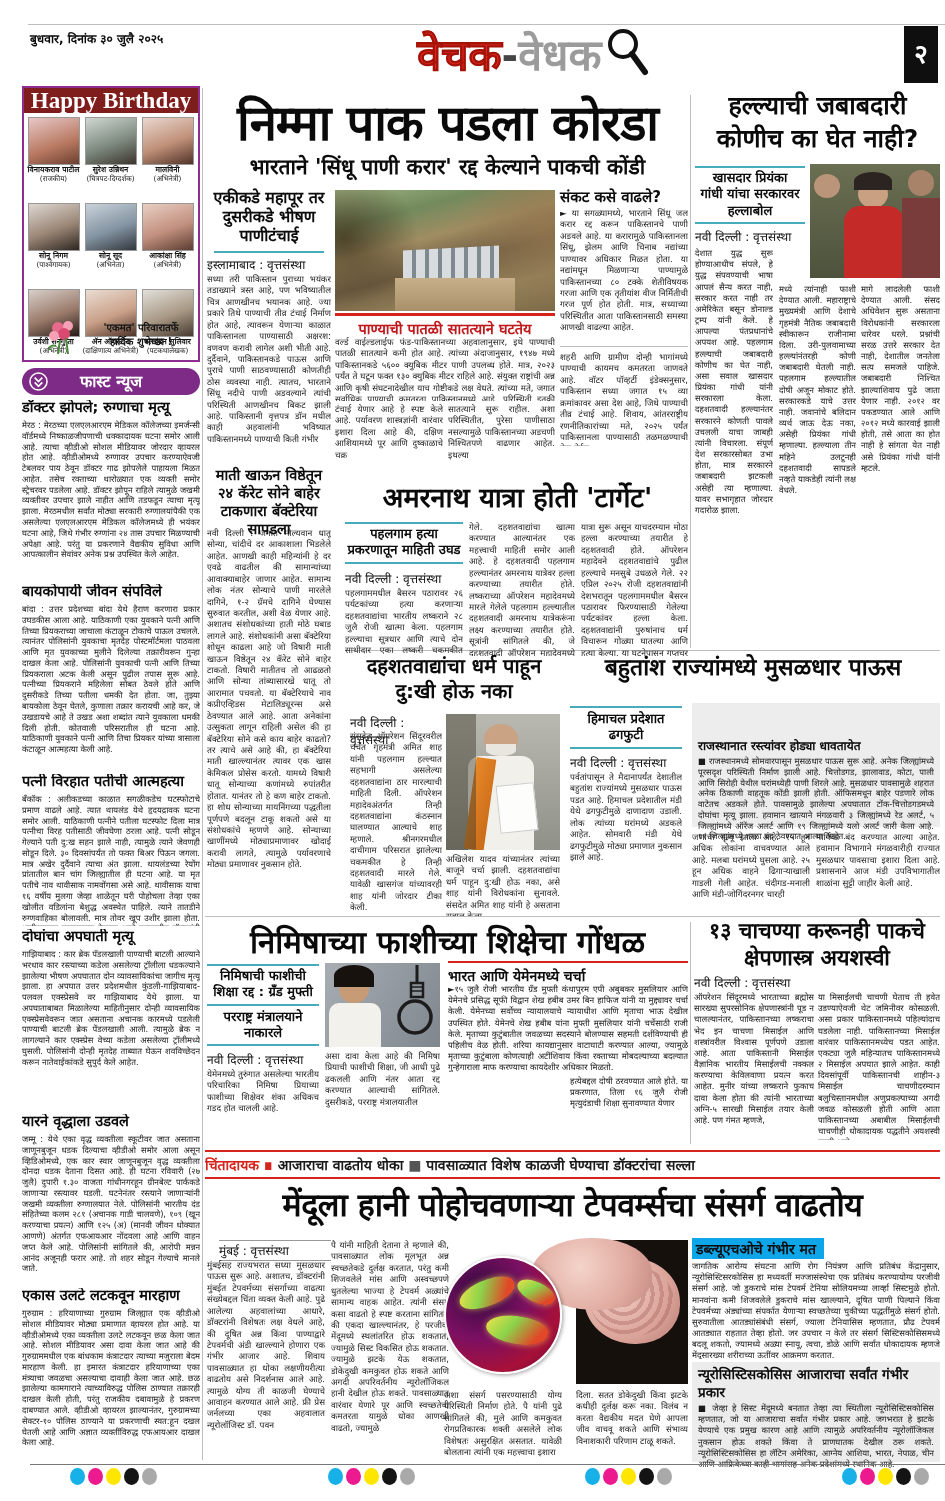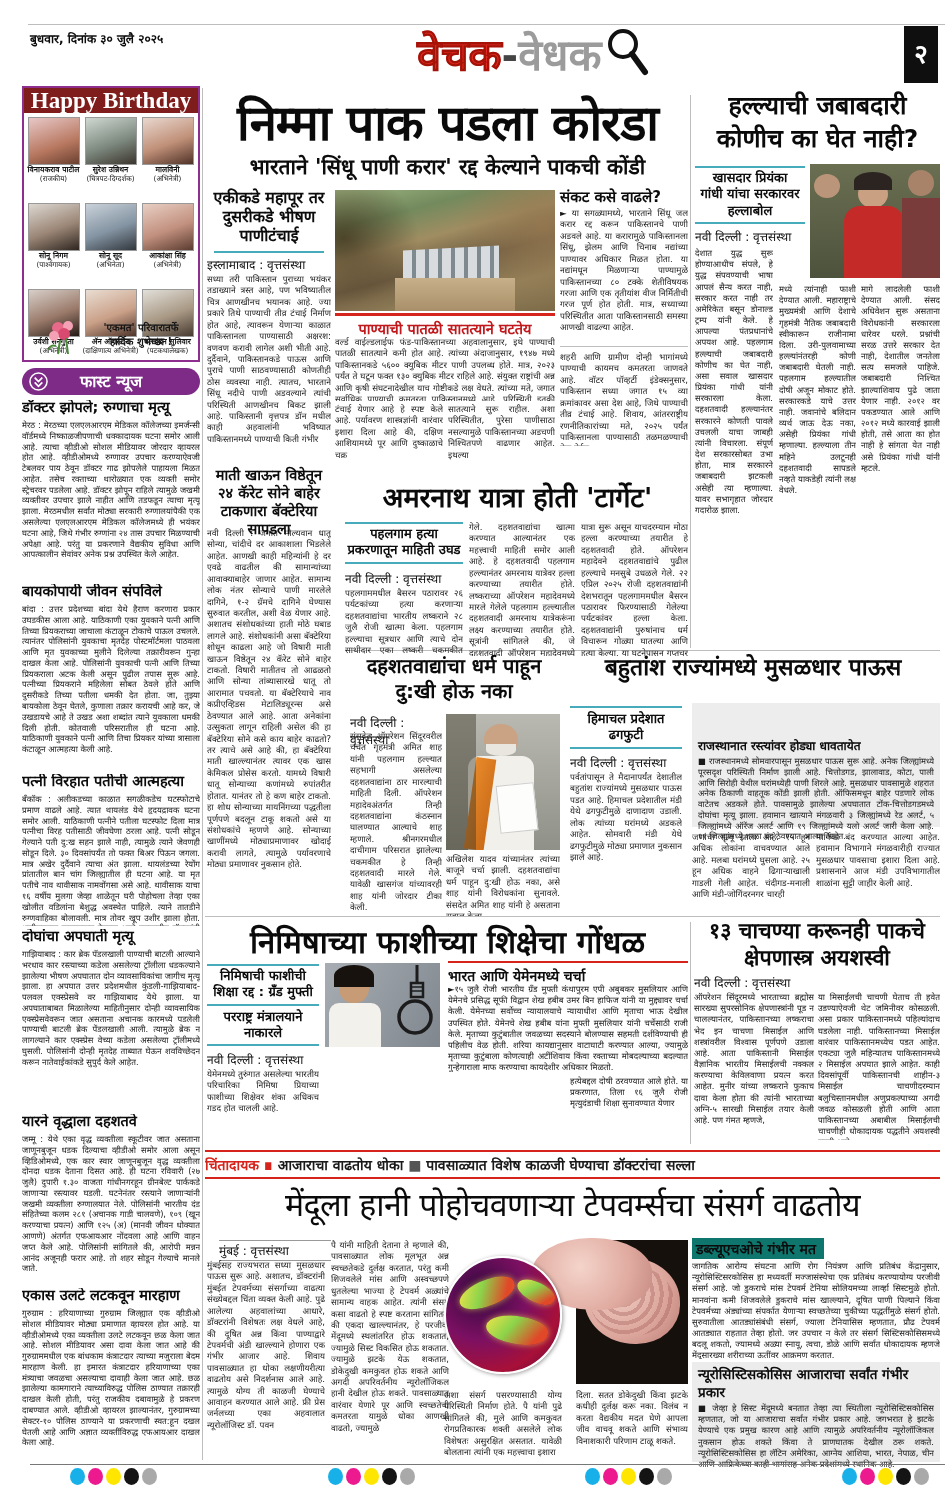--- a/index.html
+++ b/index.html
@@ -134,21 +134,21 @@
 
   <div class="abs sb-head" style="left:22px;top:584px;width:178px;height:18px;font-size:14.5px;">बायकोपायी जीवन संपविले</div>
   <div class="abs jts" style="left:22px;top:604px;width:178px;height:166px;">बांदा : उत्तर प्रदेशच्या बांदा येथे हैराण करणारा प्रकार उघडकीस आला आहे. याठिकाणी एका युवकाने पत्नी आणि तिच्या प्रियकराच्या जाचाला कंटाळून टोकाचे पाऊल उचलले. त्यानंतर पोलिसांनी युवकाचा मृतदेह पोस्टमॉर्टमला पाठवला आणि मृत युवकाच्या मुलीने दिलेल्या तक्रारीवरून गुन्हा दाखल केला आहे. पोलिसांनी युवकाची पत्नी आणि तिच्या प्रियकराला अटक केली असून पुढील तपास सुरू आहे. पत्नीच्या प्रियकराने महिलेला सोबत ठेवले होते आणि दुसरीकडे तिच्या पतीला धमकी देत होता. जा, तुझ्या बायकोला ठेवून घेतले, कुणाला तक्रार करायची आहे कर, जे उखडायचे आहे ते उखड अशा शब्दांत त्याने युवकाला धमकी दिली होती. कोतवाली परिसरातील ही घटना आहे. याठिकाणी युवकाने पत्नी आणि तिचा प्रियकर यांच्या त्रासाला कंटाळून आत्महत्या केली आहे.</div>
 
   <div class="abs sb-head" style="left:22px;top:774px;width:178px;height:18px;font-size:14.5px;">पत्नी विरहात पतीची आत्महत्या</div>
   <div class="abs jts" style="left:22px;top:794px;width:178px;height:132px;">बँकॉक : अलीकडच्या काळात सगळीकडेच घटस्फोटाचे प्रमाण वाढले आहे. त्यात थायलंड येथे हृदयद्रावक घटना समोर आली. याठिकाणी पत्नीने पतीला घटस्फोट दिला मात्र पत्नीचा विरह पतीसाठी जीवघेणा ठरला आहे. पत्नी सोडून गेल्याने पती दु:ख सहन झाले नाही, त्यामुळे त्याने जेवणही सोडून दिले. ३० दिवसांपर्यंत तो फक्त बिअर पिऊन जगला. मात्र अखेर दुर्दैवाने त्याचा अंत झाला. थायलंडच्या रेयोंग प्रांतातील बान चांग जिल्ह्यातील ही घटना आहे. या मृत पतीचे नाव थावीसाक नामवोंगसा असे आहे. थावीसाक याचा १६ वर्षीय मुलगा जेव्हा शाळेतून घरी पोहोचला तेव्हा एका खोलीत वडिलांना बेशुद्ध अवस्थेत पाहिले. त्याने तातडीने रुग्णवाहिका बोलावली. मात्र तोवर खूप उशीर झाला होता. थावीसाकला रुग्णालयात नेण्यात आले तपासणीत डॉक्टरांनी त्यांना मृत घोषित केले.</div>
 
   <div class="abs sb-head" style="left:22px;top:929px;width:178px;height:18px;font-size:14.5px;">दोघांचा अपघाती मृत्यू</div>
   <div class="abs jts" style="left:22px;top:949px;width:178px;height:162px;">गाझियाबाद : कार ब्रेक पॅडलखाली पाण्याची बाटली आल्याने भरधाव कार रस्त्याच्या कडेला असलेल्या ट्रॉलीला धडकल्याने झालेल्या भीषण अपघातात दोन व्यावसायिकांचा जागीच मृत्यू झाला. हा अपघात उत्तर प्रदेशमधील कुंडली-गाझियाबाद-पलवल एक्स्प्रेसवे वर गाझियाबाद येथे झाला. या अपघाताबाबत मिळालेल्या माहितीनुसार दोन्ही व्यावसायिक एक्स्प्रेसवेवरून जात असताना अचानक कारमध्ये पडलेली पाण्याची बाटली ब्रेक पेंडलखाली आली. त्यामुळे ब्रेक न लागल्याने कार एक्स्प्रेस वेच्या कडेला असलेल्या ट्रॉलीमध्ये घुसली. पोलिसांनी दोन्ही मृतदेह ताब्यात घेऊन शवविच्छेदन करून नातेवाईकांकडे सुपुर्द केले आहेत.</div>
 
-  <div class="abs sb-head" style="left:22px;top:1114px;width:178px;height:18px;font-size:14.5px;">यारने वृद्धाला दहशतवे</div>
+  <div class="abs sb-head" style="left:22px;top:1114px;width:178px;height:18px;font-size:14.5px;">यारने वृद्धाला उडवले</div>
   <div class="abs jts" style="left:22px;top:1134px;width:178px;height:150px;">जम्मू : येथे एका वृद्ध व्यक्तीला स्कूटीवर जात असताना जाणूनबुजून धडक दिल्याचा व्हीडीओ समोर आला असून व्हिडिओमध्ये, एक कार स्वार जाणूनबुजून वृद्ध व्यक्तीला दोनदा धडक देताना दिसत आहे. ही घटना रविवारी (२७ जुलै) दुपारी १.३० वाजता गांधीनगरहून ग्रीनबेल्ट पार्ककडे जाणाऱ्या रस्त्यावर घडली. घटनेनंतर रस्त्याने जाणाऱ्यांनी जखमी व्यक्तीला रुग्णालयात नेले. पोलिसांनी भारतीय दंड संहितेच्या कलम २८१ (अचानक गाडी चालवणे), १०९ (खून करण्याचा प्रयत्न) आणि १२५ (अ) (मानवी जीवन धोक्यात आणणे) अंतर्गत एफआयआर नोंदवला आहे आणि वाहन जप्त केले आहे. पोलिसांनी सांगितले की, आरोपी मन्नन आनंद अजूनही फरार आहे. तो शहर सोडून गेल्याचे मानले जाते.</div>
 
   <div class="abs sb-head" style="left:22px;top:1288px;width:178px;height:18px;font-size:14.5px;">एकास उलटे लटकवून मारहाण</div>
   <div class="abs jts" style="left:22px;top:1308px;width:178px;height:144px;">गुरुग्राम : हरियाणाच्या गुरुग्राम जिल्ह्यात एक व्हीडीओ सोशल मीडियावर मोठ्या प्रमाणात व्हायरल होत आहे. या व्हीडीओमध्ये एका व्यक्तीला उलटे लटकवून छळ केला जात आहे. सोशल मीडियावर असा दावा केला जात आहे की गुरुग्राममधील एक बांधकाम कंत्राटदार त्याच्या मजुराला बेदम मारहाण केली. हा इमारत कंत्राटदार हरियाणाच्या एका मंत्र्याचा जवळचा असल्याचा दावाही केला जात आहे. छळ झालेल्या कामगाराने त्याच्याविरुद्ध पोलिस ठाण्यात तक्रारही दाखल केली होती, परंतु राजकीय दबावामुळे हे प्रकरण दाबण्यात आले. व्हीडीओ व्हायरल झाल्यानंतर, गुरुग्रामच्या सेक्टर-१० पोलिस ठाण्याने या प्रकरणाची स्वत:हून दखल घेतली आहे आणि अज्ञात व्यक्तींविरुद्ध एफआयआर दाखल केला आहे.</div>
 
   <div class="abs" style="left:205px;top:88px;width:485px;height:360px;">
     <div class="ctr" style="position:absolute;left:0;top:0;width:485px;font-size:49px;font-weight:900;letter-spacing:-1px;color:#0a0a0a;">निम्मा पाक पडला कोरडा</div>
     <div class="ctr hd" style="position:absolute;left:10px;top:64px;width:465px;font-size:21px;">भारताने 'सिंधू पाणी करार' रद्द केल्याने पाकची कोंडी</div>
     <div class="ctr hd" style="position:absolute;left:2px;top:100px;width:124px;font-size:16px;line-height:1.2;">एकीकडे महापूर तर दुसरीकडे भीषण पाणीटंचाई</div>
     <div class="tealrule" style="position:absolute;left:9px;top:163px;width:110px;"></div>
@@ -270,20 +270,21 @@
       <div style="position:absolute;left:9px;top:2px;width:40px;height:22px;border-radius:50% 50% 0 0;background:#17120e;"></div>
       <div style="position:absolute;left:4px;top:40px;width:52px;height:44px;border-radius:10px 10px 0 0;background:#f3f1ec;"></div>
       <svg width="50" height="80" viewBox="0 0 50 80" style="position:absolute;left:62px;top:2px;">
         <line x1="30" y1="0" x2="30" y2="18" stroke="#1c1c1c" stroke-width="3"></line>
         <rect x="24" y="18" width="12" height="14" fill="none" stroke="#1c1c1c" stroke-width="2.5"></rect>
         <line x1="24" y1="22" x2="36" y2="22" stroke="#1c1c1c" stroke-width="1.5"></line>
         <line x1="24" y1="26" x2="36" y2="26" stroke="#1c1c1c" stroke-width="1.5"></line>
         <circle cx="28" cy="52" r="16" fill="none" stroke="#1c1c1c" stroke-width="3.5"></circle>
       </svg>
     </div>
+    <div class="jt" style="position:absolute;left:120px;top:131px;width:115px;height:84px;">असा दावा केला आहे की निमिषा प्रियाची फाशीची शिक्षा, जी आधी पुढे ढकलली आणि नंतर आता रद्द करण्यात आल्याची सांगितले. दुसरीकडे, परराष्ट्र मंत्रालयातील</div>
     <div class="redrule" style="position:absolute;left:243px;top:41px;width:240px;height:2px;"></div>
     <div class="hd" style="position:absolute;left:243px;top:46px;width:240px;font-size:14px;">भारत आणि येमेनमध्ये चर्चा</div>
     <div class="jt" style="position:absolute;left:243px;top:64px;width:240px;height:88px;font-size:8.4px;">►१५ जुलै रोजी भारतीय ग्रँड मुफ्ती कंथापुरम एपी अबुबकर मुसलियार आणि येमेनचे प्रसिद्ध सूफी विद्वान शेख हबीब उमर बिन हाफिज यांनी या मुद्द्यावर चर्चा केली. येमेनच्या सर्वोच्च न्यायालयाचे न्यायाधीश आणि मृताचा भाऊ देखील उपस्थित होते. येमेनचे शेख हबीब यांना मुफ्ती मुसलियार यांनी चर्चेसाठी राजी केले. मृताच्या कुटुंबातील जवळच्या सदस्याने बोलण्यास सहमती दर्शविण्याची ही पहिलीच वेळ होती. शरिया कायद्यानुसार वाटाघाटी करण्यात आल्या, ज्यामुळे मृताच्या कुटुंबाला कोणत्याही अटींशिवाय किंवा रक्ताच्या मोबदल्याच्या बदल्यात गुन्हेगाराला माफ करण्याचा कायदेशीर अधिकार मिळतो.</div>
     <div class="jt" style="position:absolute;left:365px;top:156px;width:118px;height:58px;font-size:8.4px;">हत्येबद्दल दोषी ठरवण्यात आले होते. या प्रकरणात, तिला १६ जुलै रोजी मृत्युदंडाची शिक्षा सुनावण्यात येणार</div>
   </div>
 
   <div class="abs" style="left:694px;top:918px;width:246px;height:225px;">
     <div class="ctr" style="font-size:21.5px;font-weight:900;line-height:1.25;color:#0a0a0a;">१३ चाचण्या करूनही पाकचे क्षेपणास्त्र अयशस्वी</div>
     <div class="dl" style="position:absolute;left:0;top:56px;width:130px;">नवी दिल्ली : वृत्तसंस्था</div>
     <div class="jt" style="position:absolute;left:0;top:74px;width:120px;height:148px;font-size:8.4px;">ऑपरेशन सिंदूरमध्ये भारताच्या ब्रह्मोस सारख्या सुपरसोनिक क्षेपणास्त्रांनी पूड न चालल्यानंतर, पाकिस्तानच्या लष्कराचा भेद इन चाचणा मिसाईल आणि शस्त्रांवरील विश्वास पूर्णपणे उडाला आहे. आता पाकिस्तानी मिसाईल वैज्ञानिक भारतीय मिसाईलची नक्कल करण्याचा केविलवाणा प्रयत्न करत आहेत. मुनीर यांच्या लष्कराने फुकाच दावा केला होता की त्यांनी भारताच्या अग्नि-५ सारखी मिसाईल तयार केली आहे. पण गंमत म्हणजे,</div>
@@ -294,42 +295,42 @@
   <div class="abs" style="left:205px;top:1155px;width:735px;height:20px;font-size:14px;font-weight:bold;white-space:nowrap;overflow:hidden;">
     <span style="color:#d6231c;">चिंतादायक</span>
     <span style="color:#d6231c;">∎</span>
     <span style="color:#1a1a1a;">आजाराचा वाढतोय धोका</span>
     <span style="color:#555;">■</span>
     <span style="color:#1a1a1a;">पावसाळ्यात विशेष काळजी घेण्याचा डॉक्टरांचा सल्ला</span>
   </div>
   <div class="abs redrule" style="left:205px;top:1177px;width:735px;height:2px;"></div>
 
   <div class="abs" style="left:205px;top:1182px;width:735px;height:282px;">
-    <div class="ctr" style="font-size:32px;font-weight:400;color:#0a0a0a;letter-spacing:-0.5px;">मेंदूला हानी पोहोचवणाऱ्या टेपवर्म्सचा संसर्ग वाढतोय</div>
+    <div class="ctr" style="font-size:32px;font-weight:700;color:#0a0a0a;letter-spacing:-0.5px;">मेंदूला हानी पोहोचवणाऱ्या टेपवर्म्सचा संसर्ग वाढतोय</div>
     <div class="dl" style="position:absolute;left:14px;top:58px;width:112px;border-top:1px solid #999;border-bottom:1px solid #999;padding:1px 0;">मुंबई : वृत्तसंस्था</div>
     <div class="jt" style="position:absolute;left:2px;top:78px;width:118px;height:200px;">मुंबईसह राज्यभरात सध्या मुसळधार पाऊस सुरू आहे. अशातच, डॉक्टरांनी मुंबईत टेपवर्मच्या संसर्गाच्या वाढत्या संख्येबद्दल चिंता व्यक्त केली आहे. पुढे आलेल्या अहवालांच्या आधारे, डॉक्टरांनी विशेषतः लक्ष वेधले आहे, की दूषित अन्न किंवा पाण्याद्वारे टेपवर्मची अंडी खाल्ल्याने होणारा एक गंभीर आजार आहे. शिवाय पावसाळ्यात हा धोका लक्षणीयरीत्या वाढतोय असे निदर्शनास आले आहे. त्यामुळे योग्य ती काळजी घेण्याचे आवाहन करण्यात आले आहे. फ्री प्रेस जर्नलच्या एका अहवालात न्यूरोलॉजिस्ट डॉ. पवन</div>
     <div class="jt" style="position:absolute;left:126px;top:58px;width:118px;height:220px;">पै यांनी माहिती देताना ते म्हणाले की, पावसाळ्यात लोक मूलभूत अन्न स्वच्छतेकडे दुर्लक्ष करतात, परंतु कमी शिजवलेले मांस आणि अस्वच्छपणे धुतलेल्या भाज्या हे टेपवर्म अळ्यांचे सामान्य वाहक आहेत. त्यांनी संसर्ग कसा वाढतो हे स्पष्ट करताना सांगितले की एकदा खाल्ल्यानंतर, हे परजीवी मेंदूमध्ये स्थलांतरित होऊ शकतात, ज्यामुळे सिस्ट विकसित होऊ शकतात. ज्यामुळे झटके येऊ शकतात, डोकेदुखी कमकुवत होऊ शकते आणि अगदी अपरिवर्तनीय न्यूरोलॉजिकल हानी देखील होऊ शकते. पावसाळ्यात वारंवार येणारे पूर आणि स्वच्छतेची कमतरता यामुळे धोका आणखी वाढतो, ज्यामुळे</div>
 
     <div style="position:absolute;left:239px;top:56px;width:246px;height:148px;">
       <div style="position:absolute;left:132px;top:2px;width:112px;height:144px;background:#15100c;">
         <div style="position:absolute;left:8px;top:18px;width:96px;height:86px;border-radius:48% 52% 46% 54%;background:radial-gradient(circle at 35% 35%,#f2cfc6,#dba49a 60%,#b87a72);"></div>
         <div style="position:absolute;left:14px;top:26px;width:84px;height:70px;border-radius:50%;background:repeating-radial-gradient(circle at 40% 40%,rgba(160,90,85,.35) 0 4px,rgba(0,0,0,0) 4px 9px);"></div>
       </div>
       <div style="position:absolute;left:88px;top:0;width:120px;height:72px;border-radius:50% 50% 46% 54%;background:radial-gradient(circle at 40% 40%,#f4d4ca,#e0aaa0 60%,#c28880);"></div>
       <div style="position:absolute;left:0;top:18px;width:114px;height:114px;border-radius:50%;border:2px solid #fff;background:radial-gradient(circle at 30% 30%,#31093f,#7c1062 42%,#a81038 72%,#55083f);overflow:hidden;box-shadow:1px 1px 4px rgba(0,0,0,.4);">
         <div class="worm" style="left:12px;top:22px;width:58px;height:26px;transform:rotate(-18deg);"></div>
         <div class="worm" style="left:40px;top:58px;width:62px;height:28px;transform:rotate(12deg);"></div>
         <div class="worm" style="left:70px;top:24px;width:40px;height:20px;transform:rotate(30deg);"></div>
       </div>
     </div>
     <div class="jt" style="position:absolute;left:239px;top:208px;width:118px;height:72px;">अशा संसर्ग पसरण्यासाठी योग्य परिस्थिती निर्माण होते. पै यांनी पुढे सांगितले की, मुले आणि कमकुवत रोगप्रतिकारक शक्ती असलेले लोक विशेषतः असुरक्षित असतात. यावेळी बोलताना त्यांनी एक महत्त्वाचा इशारा</div>
     <div class="jt" style="position:absolute;left:371px;top:208px;width:112px;height:72px;">दिला. सतत डोकेदुखी किंवा झटके कधीही दुर्लक्ष करू नका. विलंब न करता वैद्यकीय मदत घेणे आपला जीव वाचवू शकते आणि संभाव्य विनाशकारी परिणाम टाळू शकते.</div>
 
     <div style="position:absolute;left:487px;top:56px;width:248px;height:120px;">
-      <div class="hd" style="display:inline-block;background:#0f766e;font-size:14px;padding:1px 8px 1px 4px;">डब्ल्यूएचओचे गंभीर मत</div>
+      <div class="hd" style="display:inline-block;background:#0ea5e9;font-size:14px;padding:1px 8px 1px 4px;">डब्ल्यूएचओचे गंभीर मत</div>
       <div class="jt" style="height:98px;margin-top:2px;font-size:8.4px;">जागतिक आरोग्य संघटना आणि रोग नियंत्रण आणि प्रतिबंध केंद्रानुसार, न्यूरोसिस्टिसरकोसिस हा मध्यवर्ती मज्जासंस्थेचा एक प्रतिबंध करण्यायोग्य परजीवी संसर्ग आहे. जो डुकराचे मांस टेपवर्म टेनिया सोलियमच्या लार्व्हा सिस्टमुळे होतो. मानवांना कमी शिजवलेले डुकराचे मांस खाल्ल्याने, दूषित पाणी पिल्याने किंवा टेपवर्मच्या अंड्यांच्या संपर्कात येणाऱ्या स्वच्छतेच्या चुकीच्या पद्धतींमुळे संसर्ग होतो. सुरुवातीला आतड्यांसंबंधी संसर्ग, ज्याला टेनियासिस म्हणतात, प्रौढ टेपवर्म आतड्यात राहतात तेव्हा होतो. जर उपचार न केले तर संसर्ग सिस्टिसकोसिसमध्ये बदलू शकतो, ज्यामध्ये अळ्या स्नायू, त्वचा, डोळे आणि सर्वांत धोकादायक म्हणजे मेंदूसारख्या शरीराच्या ऊतींवर आक्रमण करतात.</div>
     </div>
 
     <div style="position:absolute;left:487px;top:180px;width:248px;height:100px;background:#ececec;padding:3px 6px;box-sizing:border-box;">
       <div class="hd" style="font-size:13.5px;">न्यूरोसिस्टिसकोसिस आजाराचा सर्वांत गंभीर प्रकार</div>
       <div class="jt" style="height:74px;margin-top:2px;font-size:8.4px;">■ जेव्हा हे सिस्ट मेंदूमध्ये बनतात तेव्हा त्या स्थितीला न्यूरोसिस्टिसकोसिस म्हणतात, जो या आजाराचा सर्वांत गंभीर प्रकार आहे. जगभरात हे झटके येण्याचे एक प्रमुख कारण आहे आणि त्यामुळे अपरिवर्तनीय न्यूरोलॉजिकल नुकसान होऊ शकते किंवा ते प्राणघातक देखील ठरू शकते. न्यूरोसिस्टिसकोसिस हा लॅटिन अमेरिका, आग्नेय आशिया, भारत, नेपाळ, चीन आणि आफ्रिकेच्या काही भागांसह अनेक प्रदेशांमध्ये स्थानिक आहे.</div>
     </div>
   </div>
 
   <div class="abs" style="left:30px;top:1464px;width:915px;height:1px;background:#777;"></div>

